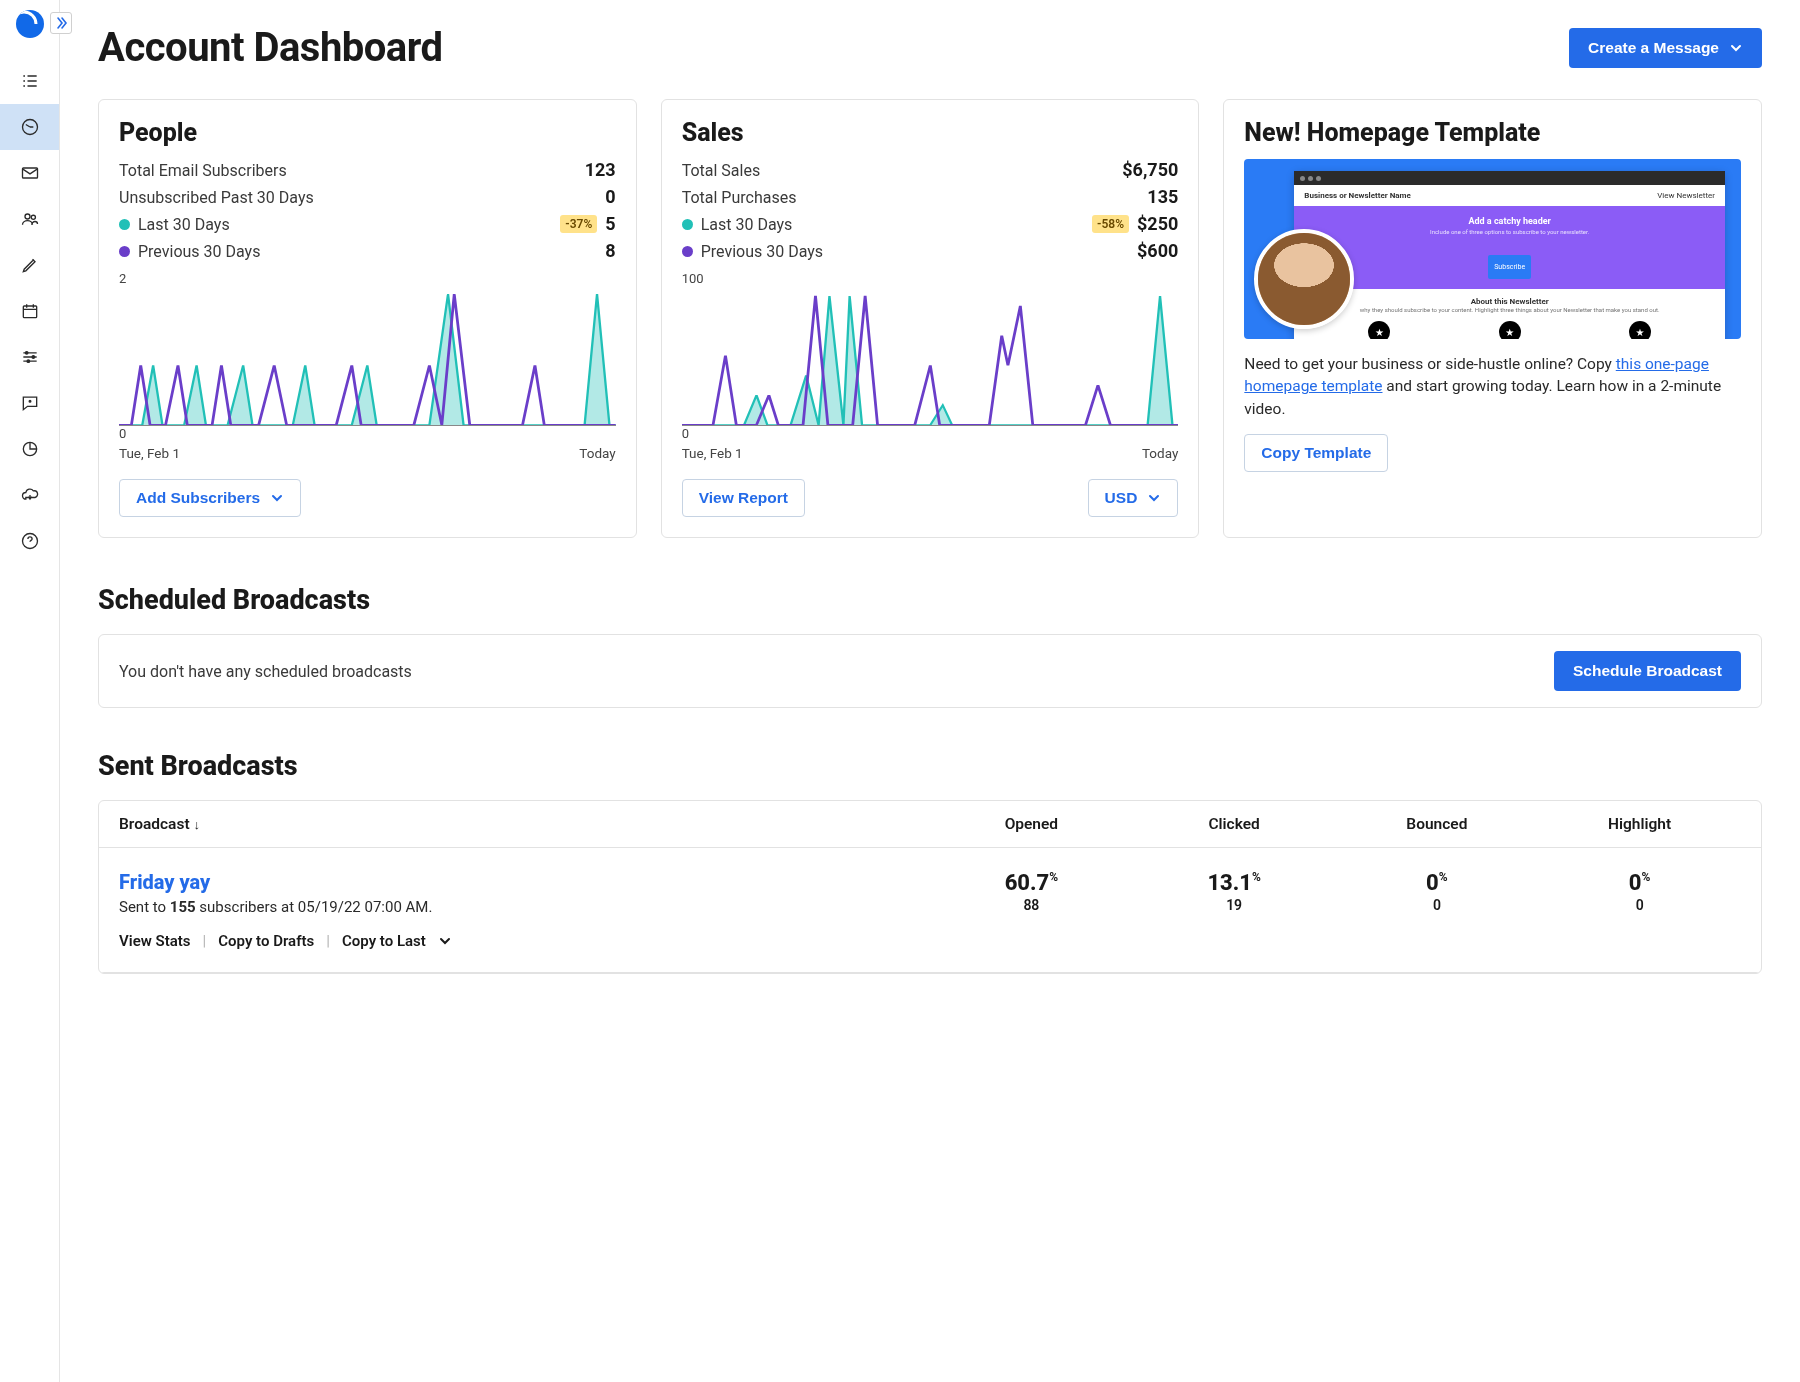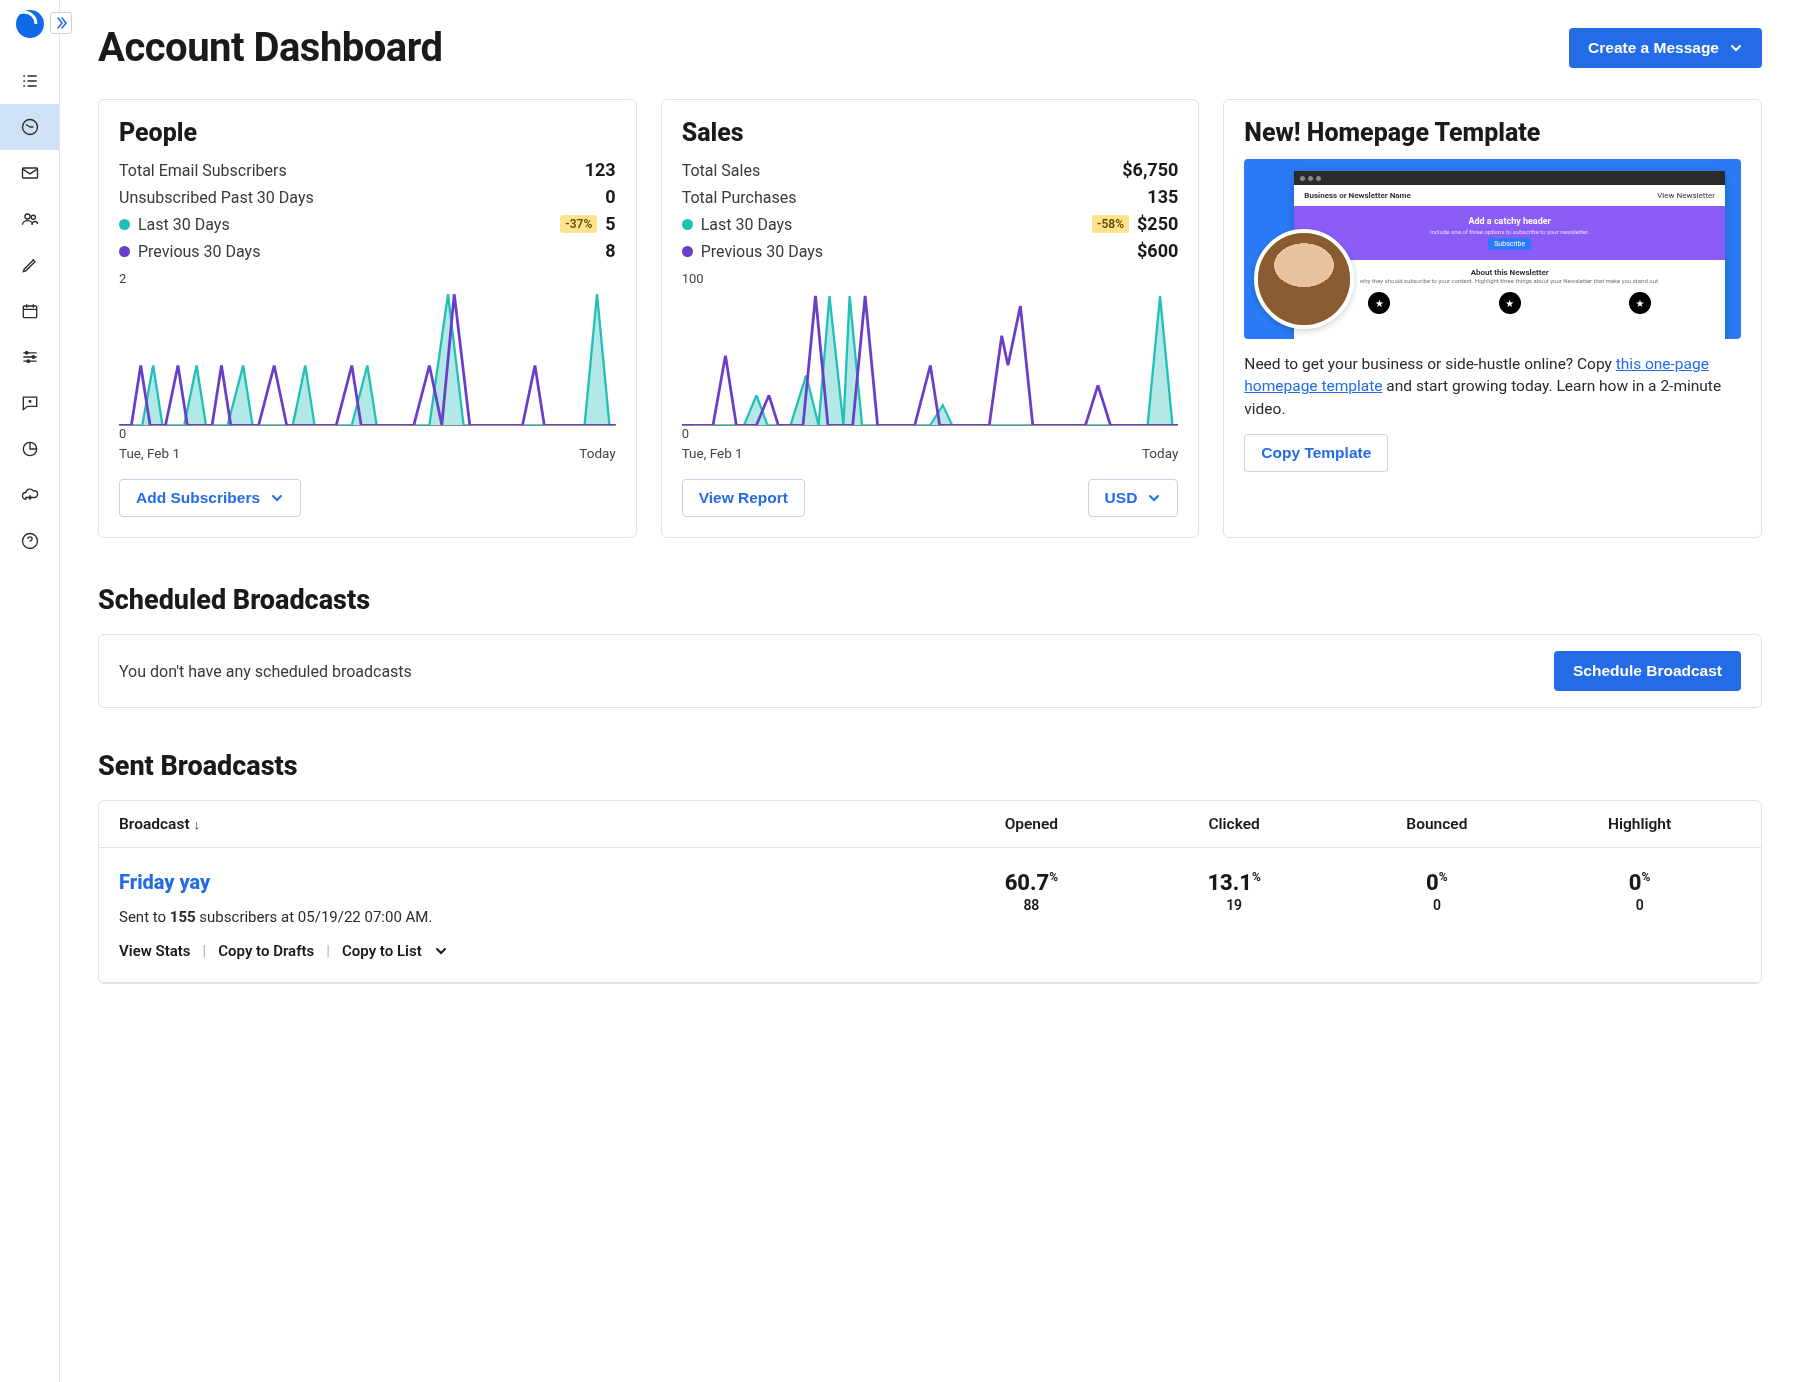--- a/index.html
+++ b/index.html
@@ -34,39 +34,39 @@
 .ylabel { font-size: 13px; color: #444; }
 .chart { position: relative; height: 140px; border-bottom: 1px solid #888; }
 .xlabels { display: flex; justify-content: space-between; font-size: 13.5px; color: #444; margin-top: 4px; }
 .card-foot { display: flex; justify-content: space-between; margin-top: 18px; }
 .promo-img { width: 100%; height: 180px; background: #2a7bf5; border-radius: 4px; position: relative; overflow: hidden; margin-bottom: 14px; }
 .promo-img .browser { position: absolute; left: 50px; right: 16px; top: 12px; bottom: -10px; background: #fff; border-radius: 4px; box-shadow: 0 2px 8px rgba(0,0,0,0.2); }
 .promo-img .browser .bar { height: 14px; background: #2b2b2b; display: flex; align-items: center; padding-left: 6px; gap: 3px; }
 .promo-img .browser .bar .d { width: 5px; height: 5px; border-radius: 50%; background: #888; }
 .promo-img .browser .headerbar { display:flex; justify-content:space-between; padding:6px 10px; font-size:8px; color:#333; }
 .promo-img .browser .hero { background: #8b5cf6; color: #fff; padding: 10px; text-align: center; font-size: 9px; }
-.promo-img .browser .hero .hbtn { background:#2a7bf5; color:#fff; padding:2px 6px; display:inline-block; margin-top:3px; border-radius:2px; font-size:7px;}
+.promo-img .browser .hero .hbtn { background:#2a7bf5; color:#fff; padding:8px 6px; display:inline-block; margin-top:20px; border-radius:2px; font-size:7px;}
 .promo-img .browser .about { padding:8px; text-align:center; font-size:8px; color:#333; }
 .promo-img .browser .dots3 { display:flex; justify-content:space-around; padding:0 20px; }
 .promo-img .browser .dots3 .c { width:22px; height:22px; border-radius:50%; background:#000; display:flex; align-items:center; justify-content:center; color:#fff; font-size:10px; }
 .promo-img .avatar { position: absolute; left: 10px; top: 70px; width: 100px; height: 100px; border-radius: 50%; background: radial-gradient(circle at 40% 35%, #f0d0b0 0 20%, #c4915f 21% 100%); border: 4px solid #fff; box-shadow: 0 2px 6px rgba(0,0,0,0.2); overflow:hidden; }
 .promo-img .avatar::after{ content:''; position:absolute; inset:0; background: radial-gradient(ellipse 30px 22px at 50% 35%, #e9c39f 0 99%, transparent 100%), linear-gradient(#8a5a30,#8a5a30); }
 .promo-text { font-size: 15.5px; line-height: 1.45; color: #2a2a2a; margin-bottom: 14px; }
 .promo-text a { color: #246be8; text-decoration: underline; }
 .section-h { font-size: 27px; font-weight: 800; margin-bottom: 18px; }
 .panel { border: 1px solid #e2e2e2; border-radius: 6px; padding: 16px 20px; display: flex; justify-content: space-between; align-items: center; margin-bottom: 42px; }
 .panel .msg { font-size: 16px; color: #3a3a3a; }
 .table { border: 1px solid #e2e2e2; border-radius: 6px; overflow: hidden; }
 .thead, .trow { display: grid; grid-template-columns: 4fr 1fr 1fr 1fr 1fr; padding: 14px 20px; align-items: start; }
 .thead { font-weight: 600; font-size: 15.5px; border-bottom: 1px solid #e2e2e2; }
 .thead .c { text-align: center; }
 .thead .l { text-align: left; }
 .sort-arrow { font-size: 13px; }
 .trow { padding: 22px 20px; border-bottom: 1px solid #e2e2e2; }
-.bc-title { color: #246be8; font-weight: 800; font-size: 20px; margin-bottom: 14px; }
+.bc-title { color: #246be8; font-weight: 800; font-size: 20px; margin-bottom: 4px; }
 .bc-sub { font-size: 15px; color: #2a2a2a; margin-bottom: 16px; }
 .bc-sub b { font-weight: 700; }
 .bc-actions { display: flex; gap: 12px; font-size: 15px; font-weight: 600; color: #1a1a1a; align-items: center; }
 .bc-actions .sep { color: #bbb; }
 .metric { text-align: center; }
 .metric .big { font-size: 22px; font-weight: 800; display: inline-block; }
 .metric .pct { font-size: 12px; font-weight: 700; vertical-align: top; }
 .metric .small { font-size: 14px; font-weight: 600; margin-top: 2px; }
 svg.icon { width: 20px; height: 20px; stroke: currentColor; fill: none; stroke-width: 1.6; }
 .chevron { width: 14px; height: 14px; }
@@ -326,21 +326,21 @@
       </div>
       <div class="trow">
         <div>
           <div class="bc-title">Friday  yay</div>
           <div class="bc-sub"><span>Sent to </span><b>155</b><span> subscribers at 05/19/22 07:00 AM.</span></div>
           <div class="bc-actions">
             <span>View Stats</span>
             <span class="sep">|</span>
             <span>Copy to Drafts</span>
             <span class="sep">|</span>
-            <span>Copy to List</span>
+            <span>Copy to Last</span>
             <svg class="chevron" viewBox="0 0 14 14">
                 <path d="M3 5l4 4 4-4" stroke="#1a1a1a" stroke-width="2" fill="none" stroke-linecap="round"></path>
               </svg>
           </div>
         </div>
         <div class="metric">
             <div><span class="big">60.7</span><span class="pct">%</span></div>
             <div class="small">88</div>
           </div>
         <div class="metric">

